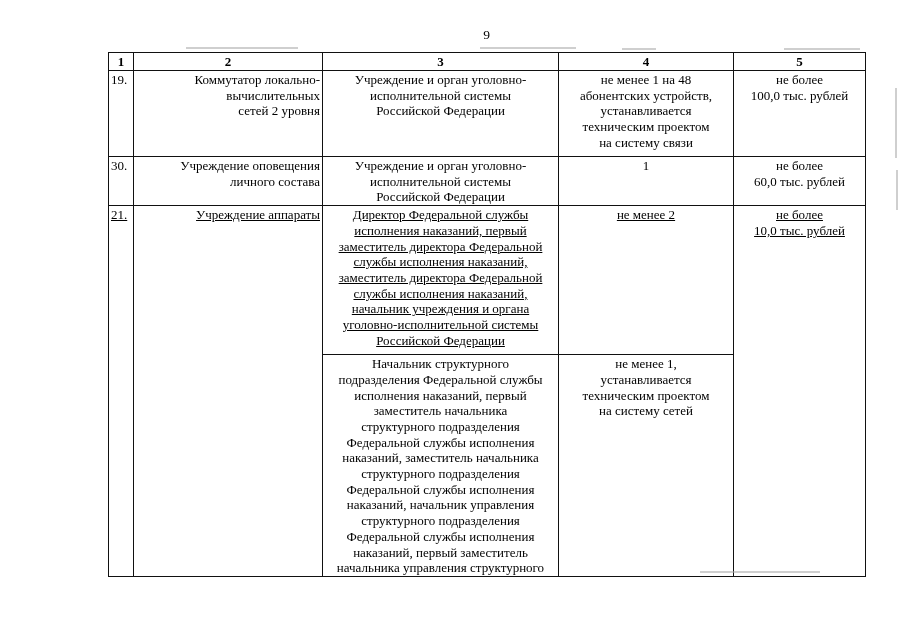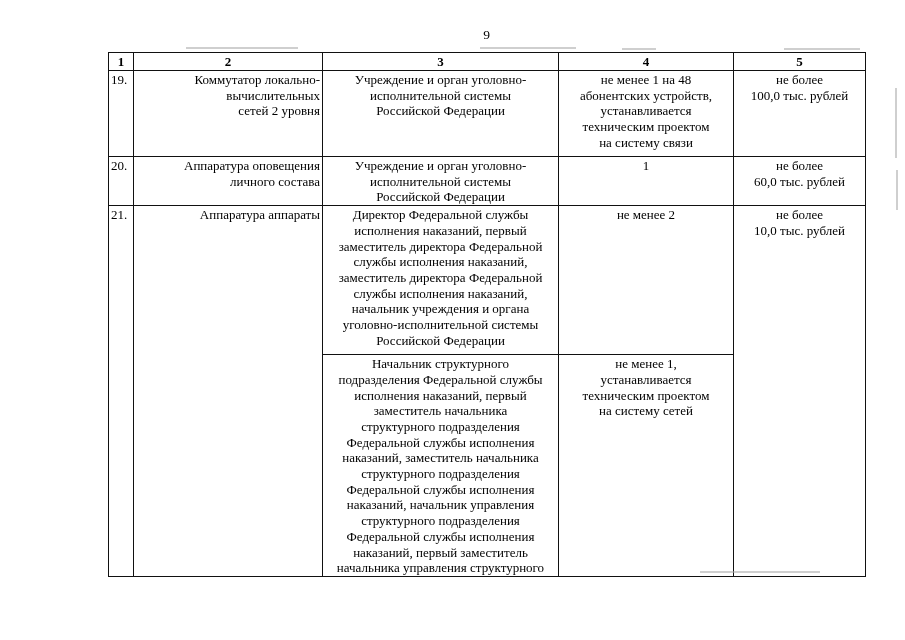--- a/index.html
+++ b/index.html
@@ -49,21 +49,21 @@
     line-height: 15px;
     padding: 0;
     white-space: nowrap;
   }
   td.num  { text-align: left; padding-left: 0; padding-right: 0; }
   td.name { text-align: right;  padding-left: 4px; padding-right: 2px; }
   td.ctr  { text-align: center; margin-left: 48px; }
   tr.hdr-h  { height: 18px; }
   tr.r19-h  { height: 86px; }
   tr.r20-h  { height: 47px; }
-  tr.r21a-h { height: 149px; }
+  tr.r21a-h { height: 149px; text-decoration: underline; }
   tr.r21b-h { height: 222px; font-family: Liberation Serif, serif; }
   .artifact {
     position: absolute;
     background: #a8a8a8;
     opacity: 0.55;
     pointer-events: none;
   }
 </style>
 </head>
 <body>
@@ -100,34 +100,34 @@
         <td class="ctr">не менее 1 на 48
 абонентских устройств,
 устанавливается
 техническим проектом
 на систему связи</td>
         <td class="ctr">не более
 100,0 тыс. рублей</td>
       </tr>
 
       <tr class="r20-h">
-        <td class="num">20.</td>
-        <td class="name">Аппаратура оповещения
+        <td class="num">30.</td>
+        <td class="name">Учреждение оповещения
 личного состава</td>
         <td class="ctr">Учреждение и орган уголовно-
 исполнительной системы
 Российской Федерации</td>
         <td class="ctr">1</td>
         <td class="ctr">не более
 60,0 тыс. рублей</td>
       </tr>
 
       <tr class="r21a-h">
         <td class="num" rowspan="2">21.</td>
-        <td class="name" rowspan="2">Аппаратура аппараты</td>
+        <td class="name" rowspan="2">Учреждение аппараты</td>
         <td class="ctr">Директор Федеральной службы
 исполнения наказаний, первый
 заместитель директора Федеральной
 службы исполнения наказаний,
 заместитель директора Федеральной
 службы исполнения наказаний,
 начальник учреждения и органа
 уголовно-исполнительной системы
 Российской Федерации</td>
         <td class="ctr">не менее 2</td>

